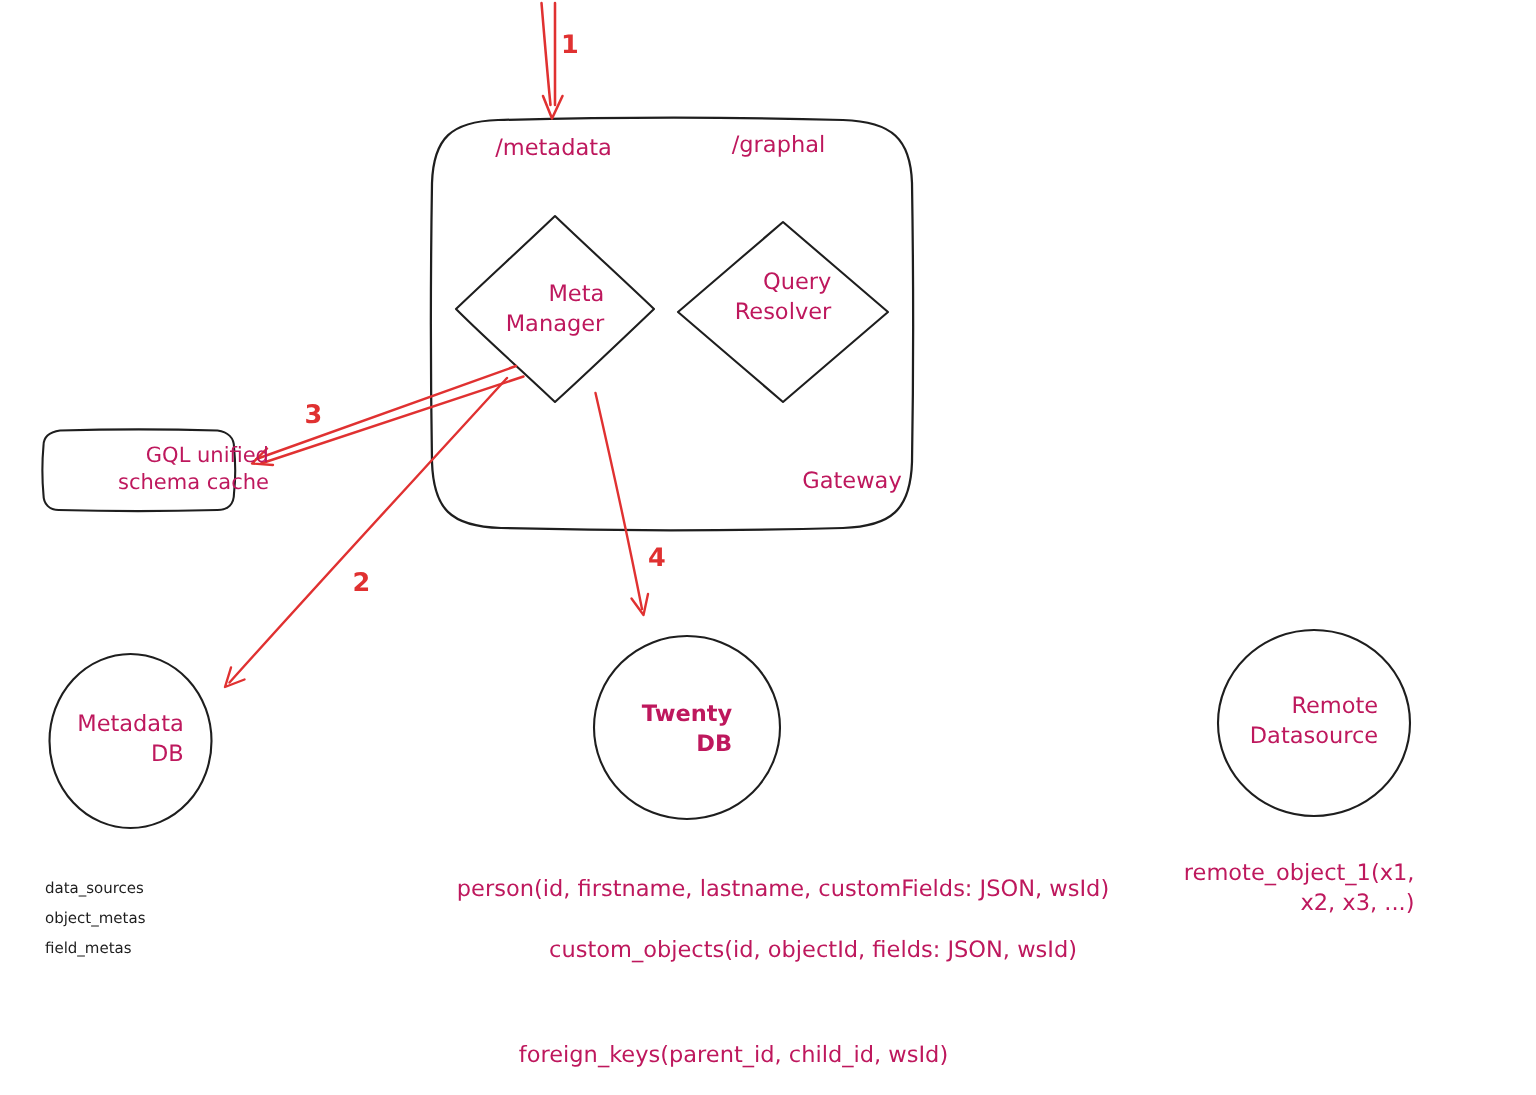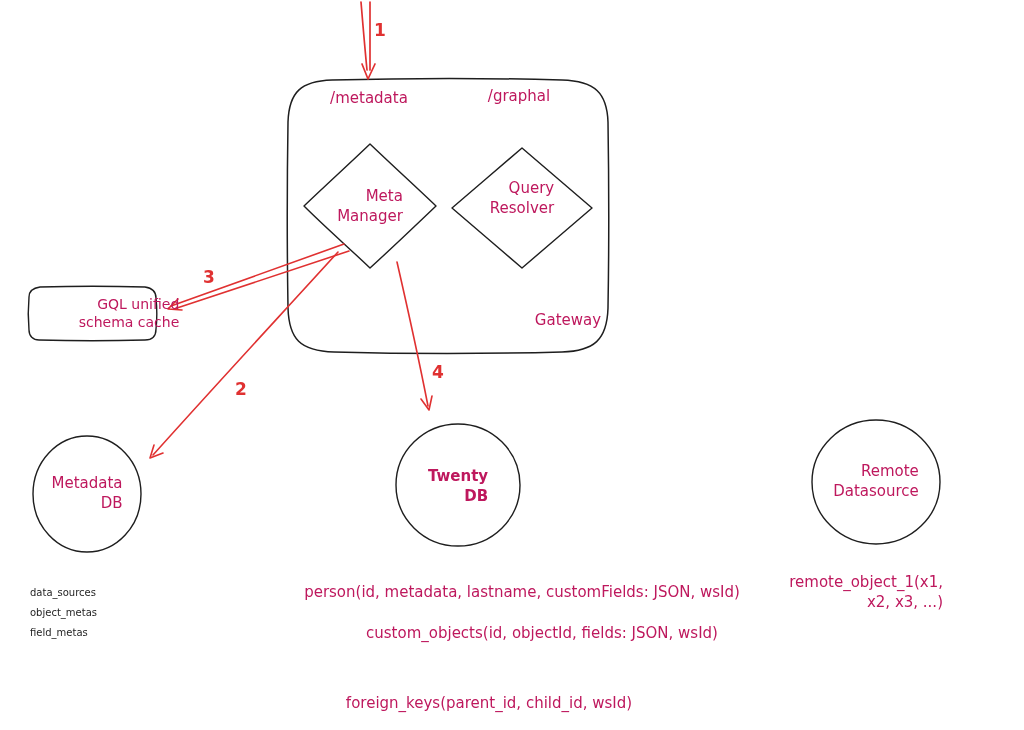--- a/index.html
+++ b/index.html
@@ -132,19 +132,19 @@
   <div class="num" style="left:209px; top:277px;">3</div>
   <div class="num" style="left:241px; top:389px;">2</div>
   <div class="num" style="left:438px; top:372px;">4</div>
 
   <div class="list" style="left:30px; top:583px;">
     <div>data_sources</div>
     <div>object_metas</div>
     <div>field_metas</div>
   </div>
 
-  <div class="lbl" style="left:522px; top:593px;">person(id, metadata, lastname, customFields: JSON, wsId)</div>
+  <div class="lbl" style="left:522px; top:593px;">person(id, firstname, lastname, customFields: JSON, wsId)</div>
   <div class="lbl" style="left:500px; top:634px;margin-left:42px;">custom_objects(id, objectId, fields: JSON, wsId)</div>
   <div class="lbl" style="left:489px; top:704px;">foreign_keys(parent_id, child_id, wsId)</div>
 
   <div class="lbl" style="left:862px; top:592px;">remote_object_1(x1, x2, x3, ...)</div>
 
 </div>
 
 </body></html>

